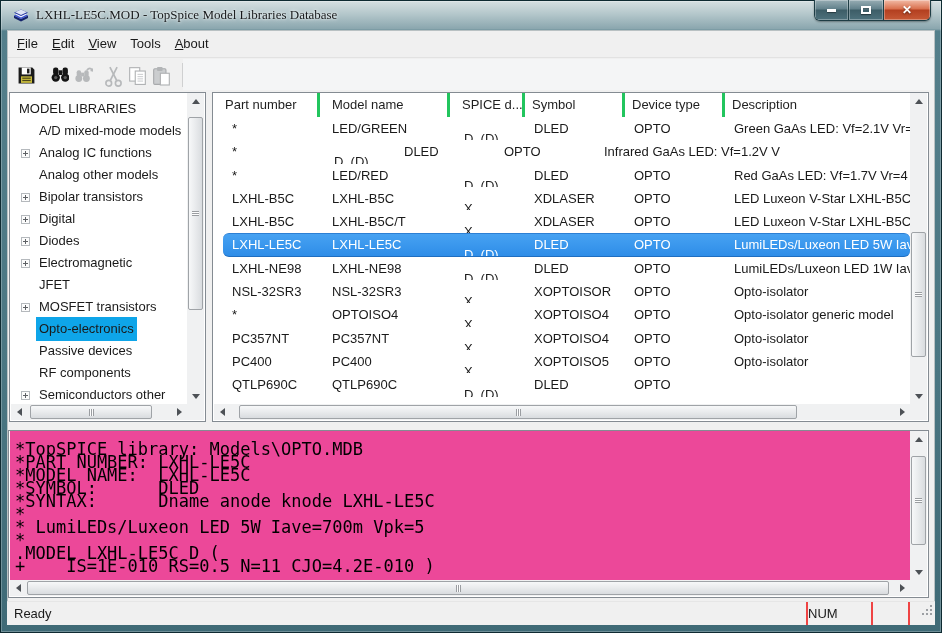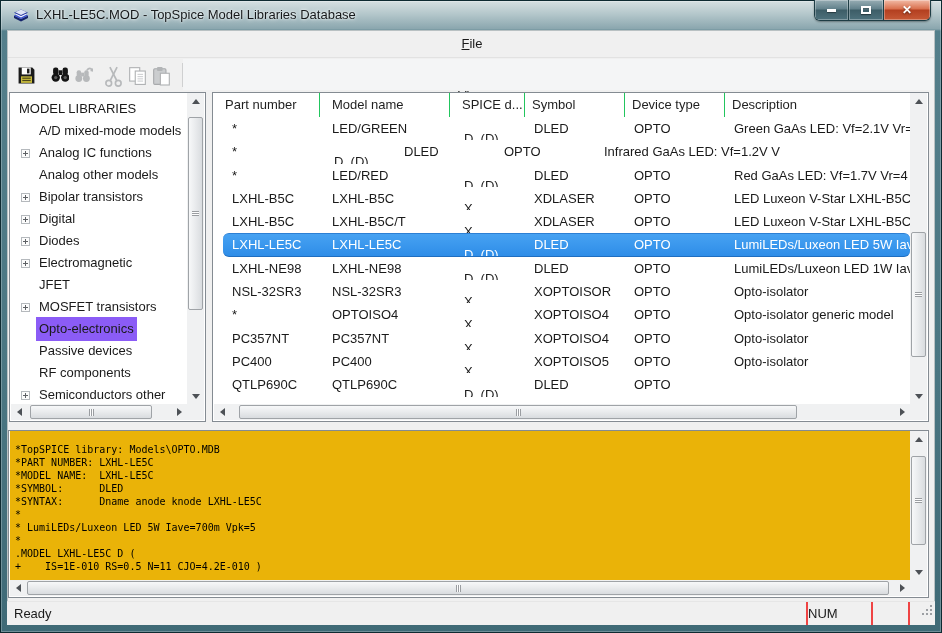--- a/index.html
+++ b/index.html
@@ -3,21 +3,21 @@
 <meta charset="utf-8">
 <style>
   * { margin:0; padding:0; box-sizing:border-box; }
   html,body { width:942px; height:633px; overflow:hidden; }
   body { font-family:"Liberation Sans", sans-serif; font-size:13px; color:#1a1a1a; }
 
   
   .window { position:absolute; inset:0; width:942px; height:633px;
     background:linear-gradient(180deg,#d8e1e3 0px,#b4c7cb 14px,#8aa6ae 29px,#547f8b 31px,#4a7682 60%,#3f6a76 100%);
     box-shadow: inset 0 0 0 1px #0e2a31, inset 0 0 0 2px rgba(255,255,255,.25); }
-  .titlebar { position:absolute; left:0; top:0; width:942px; height:30px; }
+  .titlebar { position:absolute; left:0; top:0; width:942px; height:30px;font-family:Liberation Serif, serif; }
   .app-icon { position:absolute; left:12px; top:6px; width:18px; height:18px; }
   .title-text { position:absolute; left:36px; top:0; line-height:29px; color:#15181a;
     text-shadow:0 0 4px rgba(255,255,255,.9), 0 0 2px rgba(255,255,255,.8); }
 
   .caption-buttons { position:absolute; right:11px; top:0; height:21px; display:flex;
     border:1px solid #1e3d45; border-top:none; border-radius:0 0 6px 6px; overflow:hidden;
     box-shadow:0 1px 2px rgba(0,0,0,.35); }
   .cap-btn { height:20px; display:flex; align-items:center; justify-content:center;
     background:linear-gradient(180deg,#97adb4 0%,#62818b 45%,#3d5d67 50%,#4d717c 100%);
     box-shadow:inset 0 0 0 1px rgba(255,255,255,.3); border-right:1px solid #1e3d45; }
@@ -26,21 +26,21 @@
     background:linear-gradient(180deg,#f2bba6 0%,#d96f4d 45%,#b33f20 50%,#c65936 100%); }
   .glyph-min { width:9px; height:3px; background:#fff; box-shadow:0 1px 1px rgba(0,0,0,.4); }
   .glyph-max { width:10px; height:8px; border:2px solid #fff; box-shadow:0 1px 1px rgba(0,0,0,.4), inset 0 1px 1px rgba(0,0,0,.3); }
   .glyph-close { color:#fff; font-size:12px; font-weight:bold; line-height:1; text-shadow:0 1px 2px rgba(0,0,0,.5); }
 
   
   .client { position:absolute; left:7px; top:30px; width:928px; height:595px; background:#f0f0f0;
     box-shadow:inset 0 0 0 1px rgba(20,50,58,.25); }
 
   .menubar { position:absolute; left:1px; top:1px; right:1px; height:27px; display:flex;
-    align-items:center; padding-left:2px; background:#f0f0f0; border-bottom:1px solid #e2e2e2;flex-direction:column; }
+    align-items:center; padding-left:2px; background:#f0f0f0; border-bottom:1px solid #e2e2e2; }
   .menu-item { padding:0 7px; line-height:26px; }
   .menu-item u { text-decoration:underline; }
 
   .toolbar { position:absolute; left:1px; top:29px; right:1px; height:31px; display:flex; align-items:center;
     background:#f0f0f0; }
   .tb-btn { width:24px; height:24px; display:flex; align-items:center; justify-content:center; }
   .tb-icon { width:19px; height:18px; display:block; }
   .tb-sep { width:1px; height:24px; background:#cfd0d1; margin-left:9px; box-shadow:1px 0 0 #fbfbfb; }
   .tb-rest { flex:1; height:31px; background:#f4f5f6; }
 
@@ -52,40 +52,40 @@
 
   
   .tree-content { position:absolute; left:1px; top:0; right:18px; bottom:17px; overflow:hidden; padding-top:5px; background:#fff; }
   .tree-header { height:22px; line-height:22px; padding-left:8px; white-space:nowrap; }
   .tree-item { height:22px; line-height:22px; padding-left:10px; display:flex; align-items:center; white-space:nowrap; }
   .tree-item:not(.has-box) { padding-left:25px; }
   .expand-box { position:relative; width:9px; height:9px; border:1px solid #b5b9bd; background:#fcfcfc; margin-right:6px; flex:none; }
   .expand-box::before { content:""; position:absolute; left:1px; top:3px; width:5px; height:1px; background:#5e6165; }
   .expand-box::after  { content:""; position:absolute; left:3px; top:1px; width:1px; height:5px; background:#5e6165; }
   .tree-label { padding:1px 3px; }
-  .tree-label.selected { background:#8b5cf6; }
+  .tree-label.selected { background:#0ea5e9; }
 
   
   .tbl-content { position:absolute; left:1px; top:0; right:18px; bottom:17px; overflow:hidden; background:#fff; }
   .tbl-header { display:flex; height:24px; line-height:24px; padding-left:10px; color:#1f1f1f; }
-  .hcell { border-right:1px solid #22c55e; overflow:hidden; white-space:nowrap; flex:none; }
+  .hcell { border-right:3px solid #22c55e; overflow:hidden; white-space:nowrap; flex:none; }
   .tbl-rows { position:absolute; left:0; top:24px; right:0; bottom:0; overflow:hidden; }
   .trow { display:flex; height:23.3px; line-height:23.3px; margin-left:9px; white-space:pre; }
   .trow.selected { color:#fff; border-top:1px solid #2c7fd4; border-bottom:1px solid #1f6ec0; line-height:21.3px; }
   .cell { overflow:hidden; white-space:pre; flex:none; }
   .c0 { width:96px; }  .c1 { width:130px; } .c2 { width:75px; }
   .c3 { width:100px; } .c4 { width:100px; } .c5 { flex:1 1 auto; min-width:0; }
   .tbl-header .c0 { padding-left:1px; }  .tbl-header .c1 { padding-left:12px; } .tbl-header .c2 { padding-left:12px; }
   .tbl-header .c3 { padding-left:7px; }  .tbl-header .c4 { padding-left:7px; }  .tbl-header .c5 { padding-left:7px; border-right:none; }
   .trow .c0 { padding-left:9px; }  .trow .c1 { padding-left:13px; } .trow .c2 { padding-left:15px;margin-top:10px; }
   .trow .c3 { padding-left:10px; } .trow .c4 { padding-left:10px; } .trow .c5 { padding-left:10px; }
 
   
   .code-panel pre { position:absolute; left:1px; top:0; right:18px; bottom:17px; overflow:hidden;
-    padding:12px 0 16px 5px; font-family:"DejaVu Sans Mono", monospace; font-size:10px; line-height:13px; color:#000; background:#eab308; }
+    padding:12px 0 16px 5px; font-family:"DejaVu Sans Mono", monospace; font-size:17px; line-height:13px; color:#000; background:#ec4899; }
 
   
   .sb { position:absolute; background:#f0f1f2; display:flex; }
   .sb-v { width:17px; flex-direction:column; top:0; right:1px; bottom:17px; }
   .sb-h { height:16px; flex-direction:row; left:1px; right:18px; bottom:1px; }
   .sb-btn { flex:none; display:flex; align-items:center; justify-content:center; }
   .sb-v .sb-btn { height:16px; } .sb-h .sb-btn { width:16px; height:16px; }
   .sb-track { position:relative; flex:1; }
   .sb-thumb { position:absolute; border:1px solid #9fa3a7; border-radius:2px; display:flex; align-items:center; justify-content:center; }
   .sb-v .sb-thumb { left:1px; right:1px; background:linear-gradient(90deg,#f7f8f9,#eaecee 45%,#d9dcdf); }

